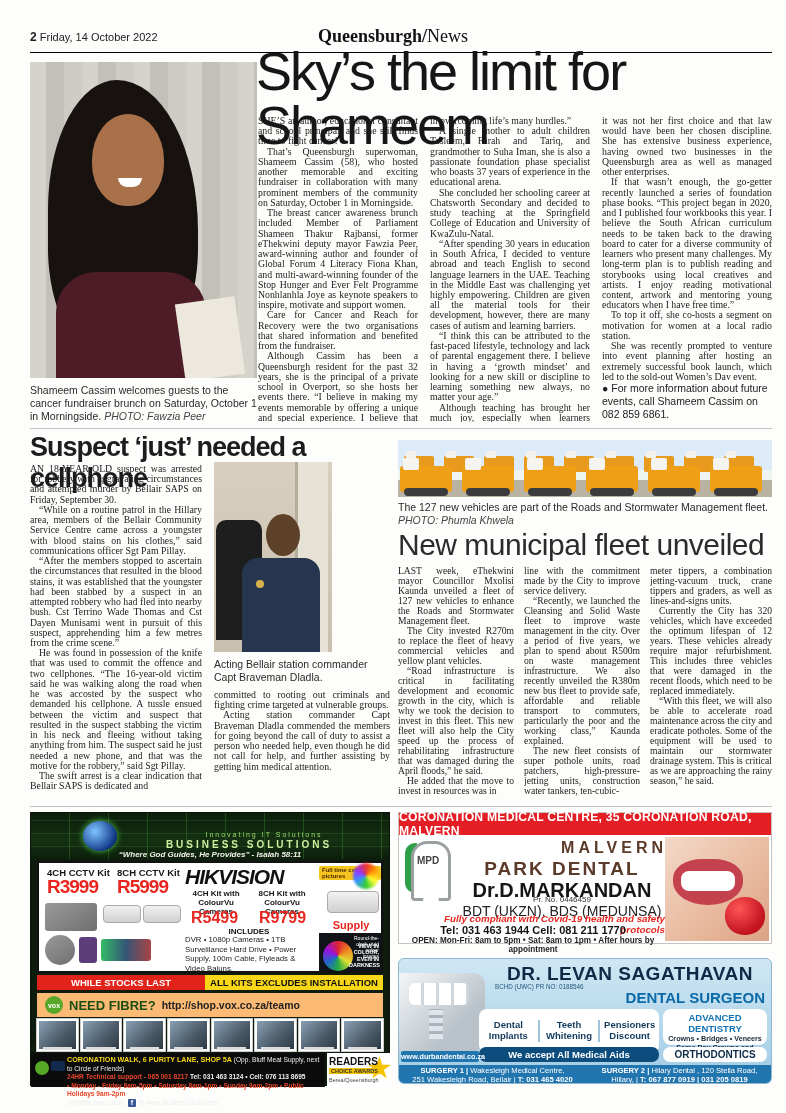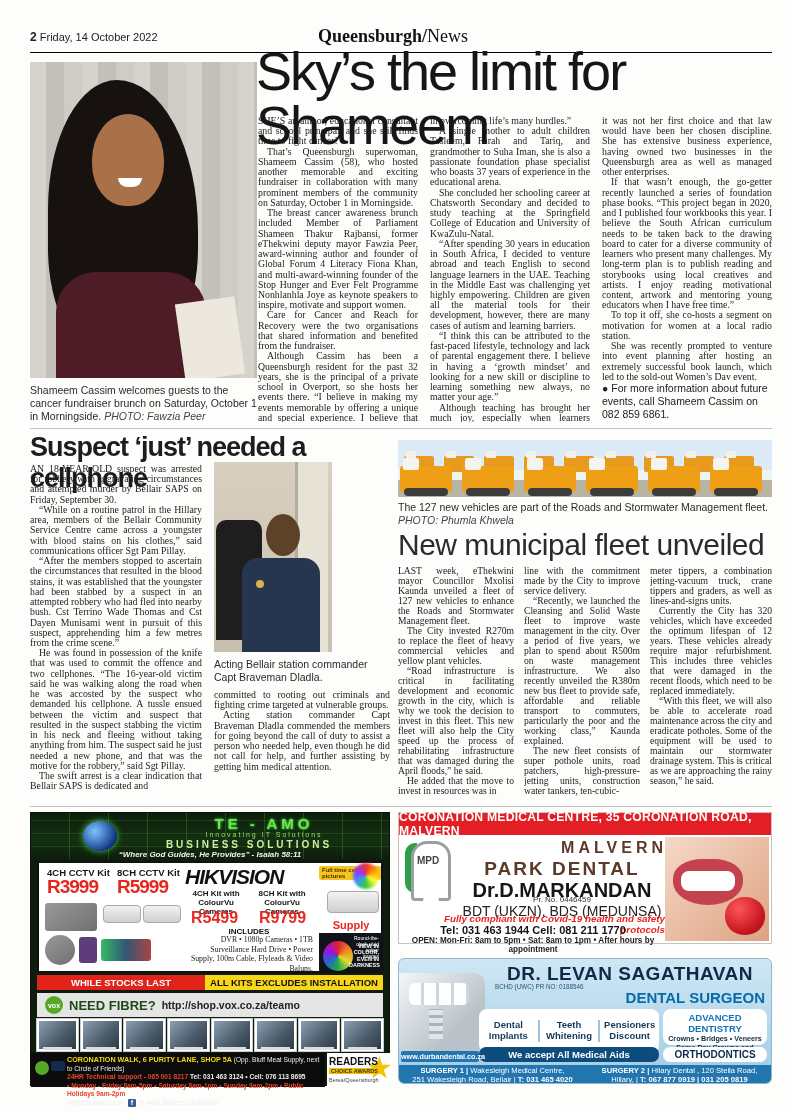--- a/index.html
+++ b/index.html
@@ -83,21 +83,21 @@
   .splash{position:absolute;width:26px;height:26px;border-radius:50%;
     background:conic-gradient(#e33,#f90,#ff3,#3c3,#39f,#93f,#e33);filter:blur(1px);}
   .colorvu-word{font-weight:800;font-size:11px;}
   .colorvu-dark{position:absolute;background:#101418;color:#fff;overflow:hidden;}
   .cv-wheel{position:absolute;left:4px;top:8px;width:30px;height:30px;border-radius:50%;
     background:conic-gradient(#d23,#e82,#dd3,#2a4,#26c,#91d,#d23);}
   .strip-red{position:absolute;background:#e2231a;color:#fff;font-weight:800;font-size:9.5px;
     display:flex;align-items:center;justify-content:center;}
   .strip-yel{position:absolute;background:#f7d717;color:#111;font-weight:800;font-size:9.5px;
     display:flex;align-items:center;justify-content:center;}
-  .vox-bar{position:absolute;left:6px;top:180px;width:346px;height:24px;background:#e5e5e5;display:flex;align-items:center;}
+  .vox-bar{position:absolute;left:6px;top:180px;width:346px;height:24px;background:#fdba74;display:flex;align-items:center;}
   .vox-logo{width:18px;height:18px;border-radius:50%;background:#57a829;color:#fff;font-weight:800;font-size:7px;
     display:flex;align-items:center;justify-content:center;margin:0 6px 0 8px;}
   .need-fibre{font-weight:800;font-size:13px;color:#1c4d12;margin-right:6px;}
   .fibre-url{font-weight:bold;font-size:10.5px;color:#222;}
   .thumbs{position:absolute;left:6px;top:206px;width:346px;height:32px;display:flex;gap:3px;}
   .thumb{flex:1;background:linear-gradient(135deg,#8aa0b4,#4a5a68 60%,#2e3b46);border:2px solid #fff;
     box-shadow:0 0 0 1px #ccc;position:relative;}
   .thumb:after{content:"";position:absolute;left:10%;bottom:-1px;width:80%;height:3px;background:#ddd;}
   .teamo-foot{position:absolute;left:0;top:240px;width:294px;height:34px;background:#0b0b0b;color:#fff;
     font-size:6.6px;line-height:1.3;padding:2px 4px 0 36px;box-sizing:border-box;}
@@ -281,21 +281,20 @@
       <p>Currently the City has 320 vehicles, which have exceeded the optimum lifespan of 12 years. These vehicles already require major refurbishment. This includes three vehicles that were damaged in the recent floods, which need to be replaced immediately.</p>
       <p>“With this fleet, we will also be able to accelerate road maintenance across the city and eradicate potholes. Some of the equipment will be used to maintain our stormwater drainage system. This is critical as we are approaching the rainy season,” he said.</p>
     </div>
 
   <div class="rule gray" style="left:30px;top:806px;width:742px;"></div>
 
   <div class="abs teamo">
     <div class="teamo-hdr">
       <div class="teamo-circuit"></div>
       <div class="teamo-globe"></div>
-      <div class="teamo-logo">TE - AMO</div>
       <div class="teamo-sub">Innovating IT Solutions</div>
       <div class="teamo-bus">BUSINESS SOLUTIONS</div>
       <div class="teamo-tag">“Where God Guides, He Provides” - Isaiah 58:11</div>
     </div>
     <div class="teamo-panel">
 
       <div class="abs kit-label" style="left:8px;top:4px;">4CH CCTV Kit</div>
       <div class="abs kit-label" style="left:78px;top:4px;">8CH CCTV Kit</div>
       <div class="abs kit-price" style="left:8px;top:13px;">R3999</div>
       <div class="abs kit-price" style="left:78px;top:13px;">R5999</div>
@@ -305,21 +304,21 @@
       <div class="gray-gear" style="left:6px;top:72px;width:30px;height:30px;border-radius:50%;"></div>
       <div class="gray-gear" style="left:40px;top:74px;width:18px;height:26px;background:#5d3d7a;"></div>
       <div class="gray-gear" style="left:62px;top:76px;width:50px;height:22px;background:linear-gradient(90deg,#3b6,#357,#a44);"></div>
 
       <div class="abs hik" style="left:146px;top:2px;">HIKVISION</div>
       <div class="abs cvu-label" style="left:146px;top:26px;width:62px;text-align:center;">4CH Kit with ColourVu Cameras</div>
       <div class="abs cvu-label" style="left:212px;top:26px;width:62px;text-align:center;">8CH Kit with ColourVu Cameras</div>
       <div class="abs cvu-price" style="left:152px;top:46px;">R5499</div>
       <div class="abs cvu-price" style="left:220px;top:46px;">R9799</div>
       <div class="abs includes-t" style="left:146px;top:64px;width:128px;text-align:center;">INCLUDES</div>
-      <div class="abs includes-x" style="left:146px;top:72px;width:128px;text-align:right;font-family:Liberation Serif, serif;">DVR • 1080p Cameras • 1TB Surveillance Hard Drive • Power Supply, 100m Cable, Flyleads &amp; Video Baluns.</div>
+      <div class="abs includes-x" style="left:146px;top:72px;width:128px;text-align:left;">DVR • 1080p Cameras • 1TB Surveillance Hard Drive • Power Supply, 100m Cable, Flyleads &amp; Video Baluns.</div>
 
       <div class="badge-y" style="left:280px;top:3px;">Full time color pictures</div>
       <div class="splash" style="left:314px;top:0px;"></div>
       <div class="cam-shape" style="left:288px;top:28px;width:50px;height:20px;"></div>
       <div class="abs" style="left:282px;top:52px;width:60px;text-align:center;">
         <span class="colorvu-word"><span style="color:#e8261f">Supply</span></span>
         <div style="font-size:6px;color:#555;">Technology</div>
       </div>
       <div class="colorvu-dark" style="left:280px;top:70px;width:62px;height:38px;">
         <div class="cv-wheel"></div>

